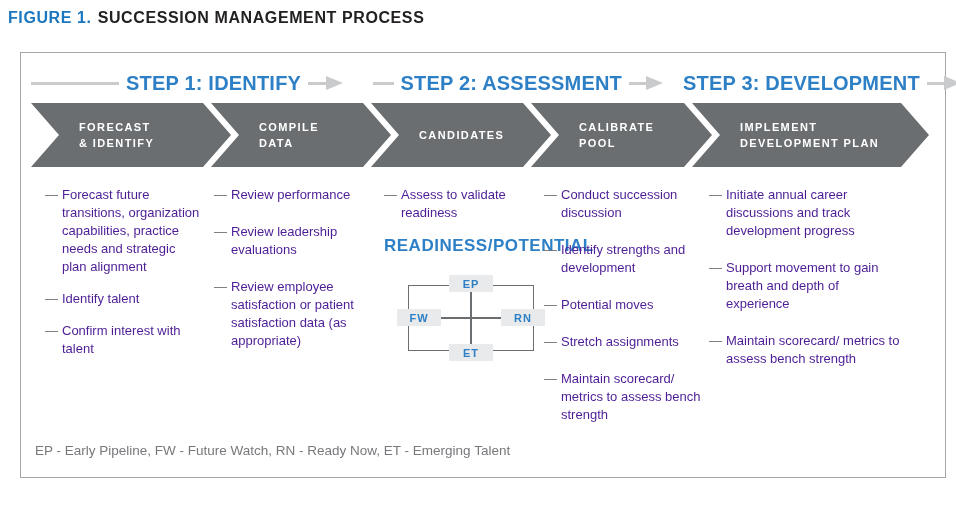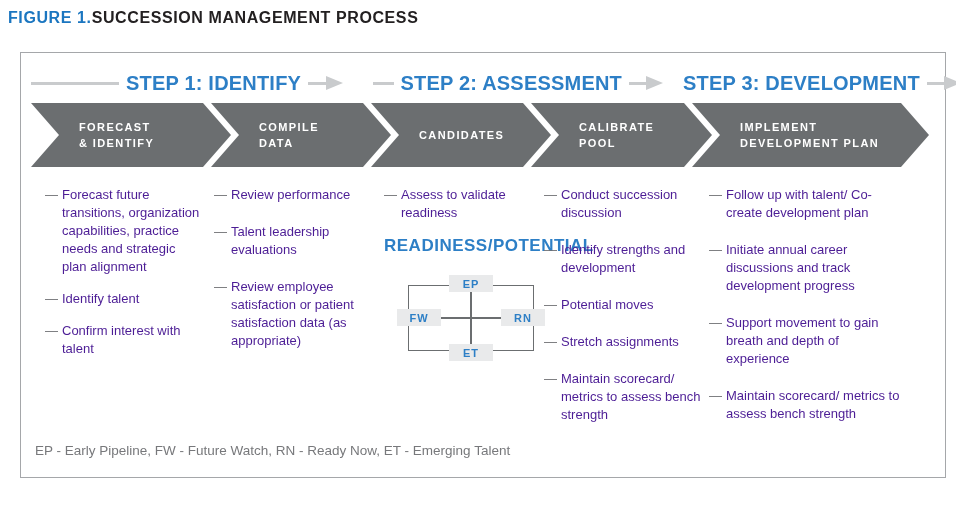--- a/index.html
+++ b/index.html
@@ -9,21 +9,21 @@
     background:#ffffff;
     font-family:"Liberation Sans", sans-serif;
     overflow:hidden;
   }
   
   .fig-title{
     position:absolute;left:8px;top:9px;
     font-size:16px;font-weight:bold;letter-spacing:0.6px;
     color:#232021;white-space:nowrap;
   }
-  .fig-label{color:#1b76c0;}
+  .fig-label{color:#1b76c0;margin-right:6px;}
   
   .box{
     position:absolute;left:20px;top:52px;
     width:926px;height:426px;
     border:1.5px solid #a5a7aa;
     box-sizing:border-box;
     background:#ffffff;
   }
   
   .step-header{
@@ -168,21 +168,21 @@
     </div>
 
     <div class="col c1">
       <div class="item">Forecast future transitions, organization capabilities, practice needs and strategic plan alignment</div>
       <div class="item">Identify talent</div>
       <div class="item">Confirm interest with talent</div>
     </div>
 
     <div class="col c2">
       <div class="item">Review performance</div>
-      <div class="item">Talent leadership evaluations</div>
+      <div class="item">Review leadership evaluations</div>
       <div class="item">Review employee satisfaction or patient satisfaction data (as appropriate)</div>
     </div>
 
     <div class="col c3">
       <div class="item">Assess to validate readiness</div>
       <div class="matrix-title">READINESS/POTENTIAL</div>
       <div class="matrix">
         <div class="m-rect"></div>
         <div class="m-cross-h"></div>
         <div class="m-cross-v"></div>
@@ -195,21 +195,20 @@
 
     <div class="col c4">
       <div class="item">Conduct succession discussion</div>
       <div class="item">Identify strengths and development</div>
       <div class="item">Potential moves</div>
       <div class="item">Stretch assignments</div>
       <div class="item">Maintain scorecard/ metrics to assess bench strength</div>
     </div>
 
     <div class="col c5">
-      <div class="item">Follow up with talent/ Co-create development plan</div>
       <div class="item">Initiate annual career discussions and track development progress</div>
       <div class="item">Support movement to gain breath and depth of experience</div>
       <div class="item">Maintain scorecard/ metrics to assess bench strength</div>
     </div>
 
     <div class="legend">EP - Early Pipeline, FW - Future Watch, RN - Ready Now, ET - Emerging Talent</div>
 
   </div>
 </div>
 

